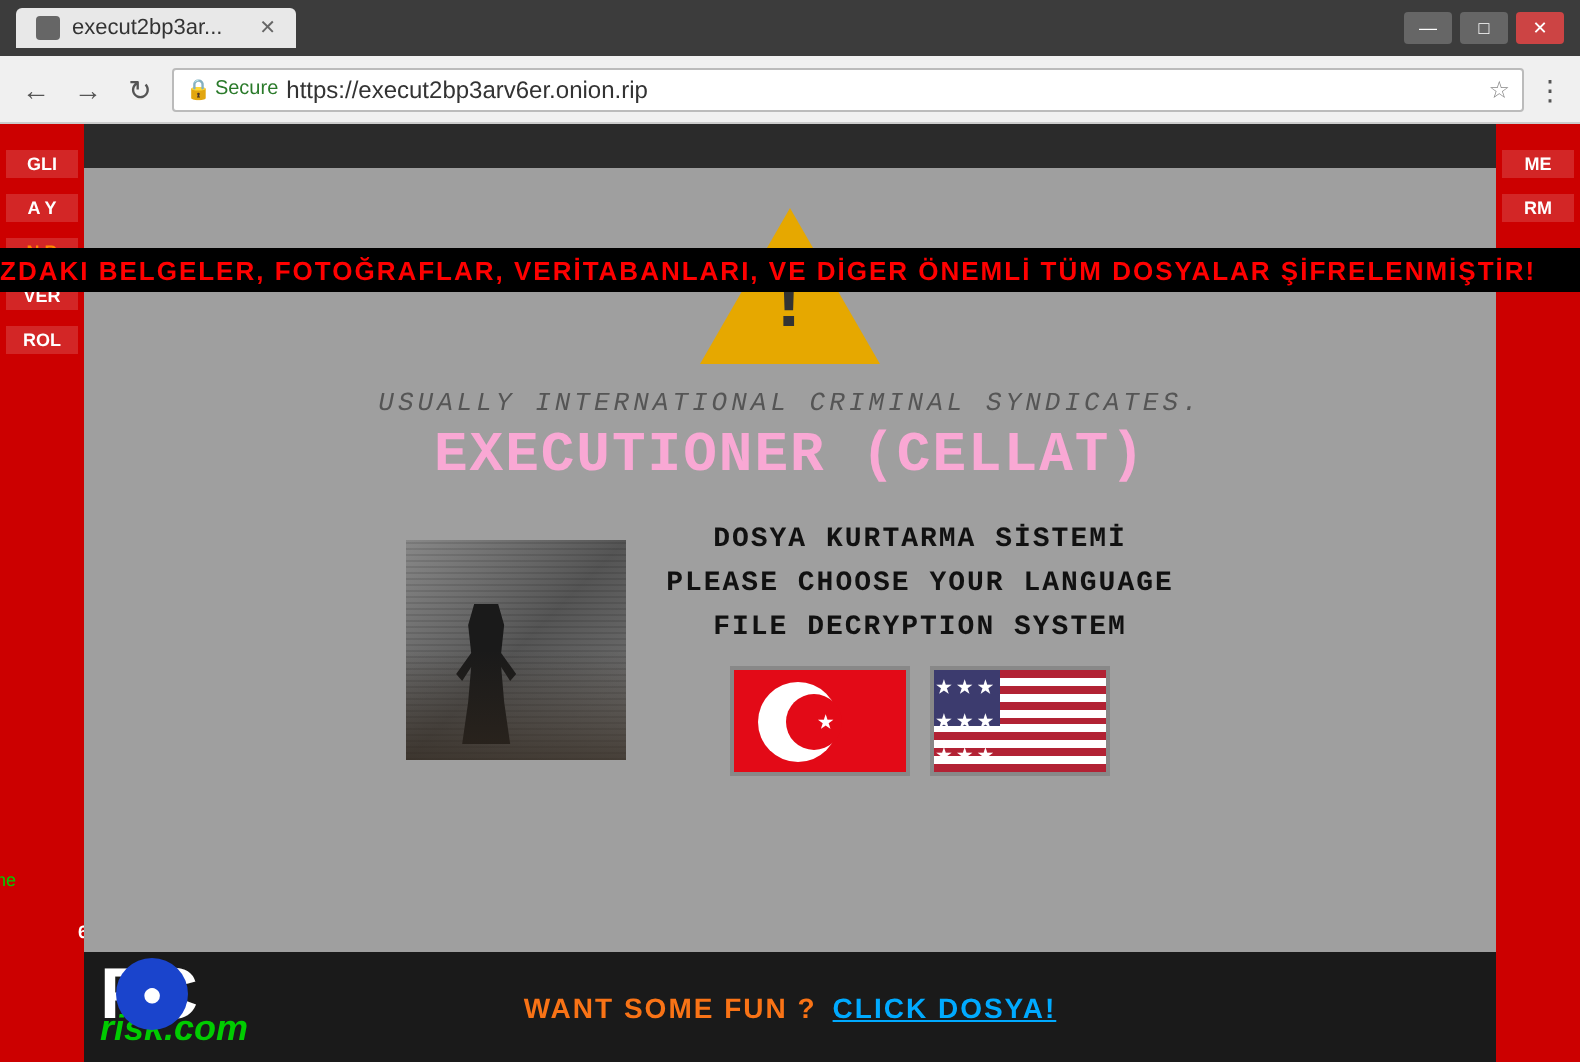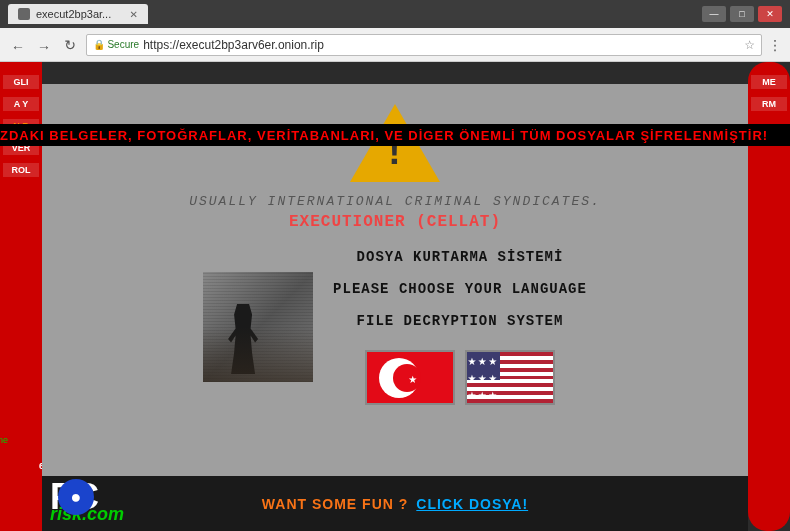--- a/index.html
+++ b/index.html
@@ -184,21 +184,20 @@
       top: 0;
       width: 42px;
       height: 100%;
       background: #cc0000;
       z-index: 5;
       display: flex;
       flex-direction: column;
       align-items: center;
       padding-top: 5px;
       overflow: hidden;
-      border-radius: 19px;
     }
 
     
     .main-panel {
       position: absolute;
       left: 42px;
       right: 42px;
       top: 0;
       bottom: 0;
       background: rgba(180, 180, 180, 0.85);
@@ -234,22 +233,22 @@
     .subtitle {
       color: #555;
       font-size: 13px;
       letter-spacing: 2px;
       margin-bottom: 4px;
       text-align: center;
       font-style: italic;
     }
 
     .title {
-      color: #ef4444;
-      font-size: 16px;
+      color: #f9a8d4;
+      font-size: 28px;
       font-weight: bold;
       letter-spacing: 1px;
       margin-bottom: 18px;
       text-align: center;
     }
 
     
     .middle-section {
       display: flex;
       align-items: center;
@@ -301,21 +300,21 @@
       width: 30px;
       height: 70px;
       background: #1a1a1a;
       clip-path: polygon(30% 0%, 70% 0%, 80% 15%, 75% 35%, 100% 50%, 90% 55%, 75% 45%, 80% 70%, 90% 100%, 10% 100%, 20% 70%, 25% 45%, 10% 55%, 0% 50%, 25% 35%, 20% 15%);
     }
 
     .info-text {
       display: flex;
       flex-direction: column;
       align-items: center;
-      gap: 16px;
+      gap: 6px;
     }
 
     .info-line {
       color: #111;
       font-size: 14px;
       font-weight: bold;
       letter-spacing: 1px;
       text-align: center;
     }
 

